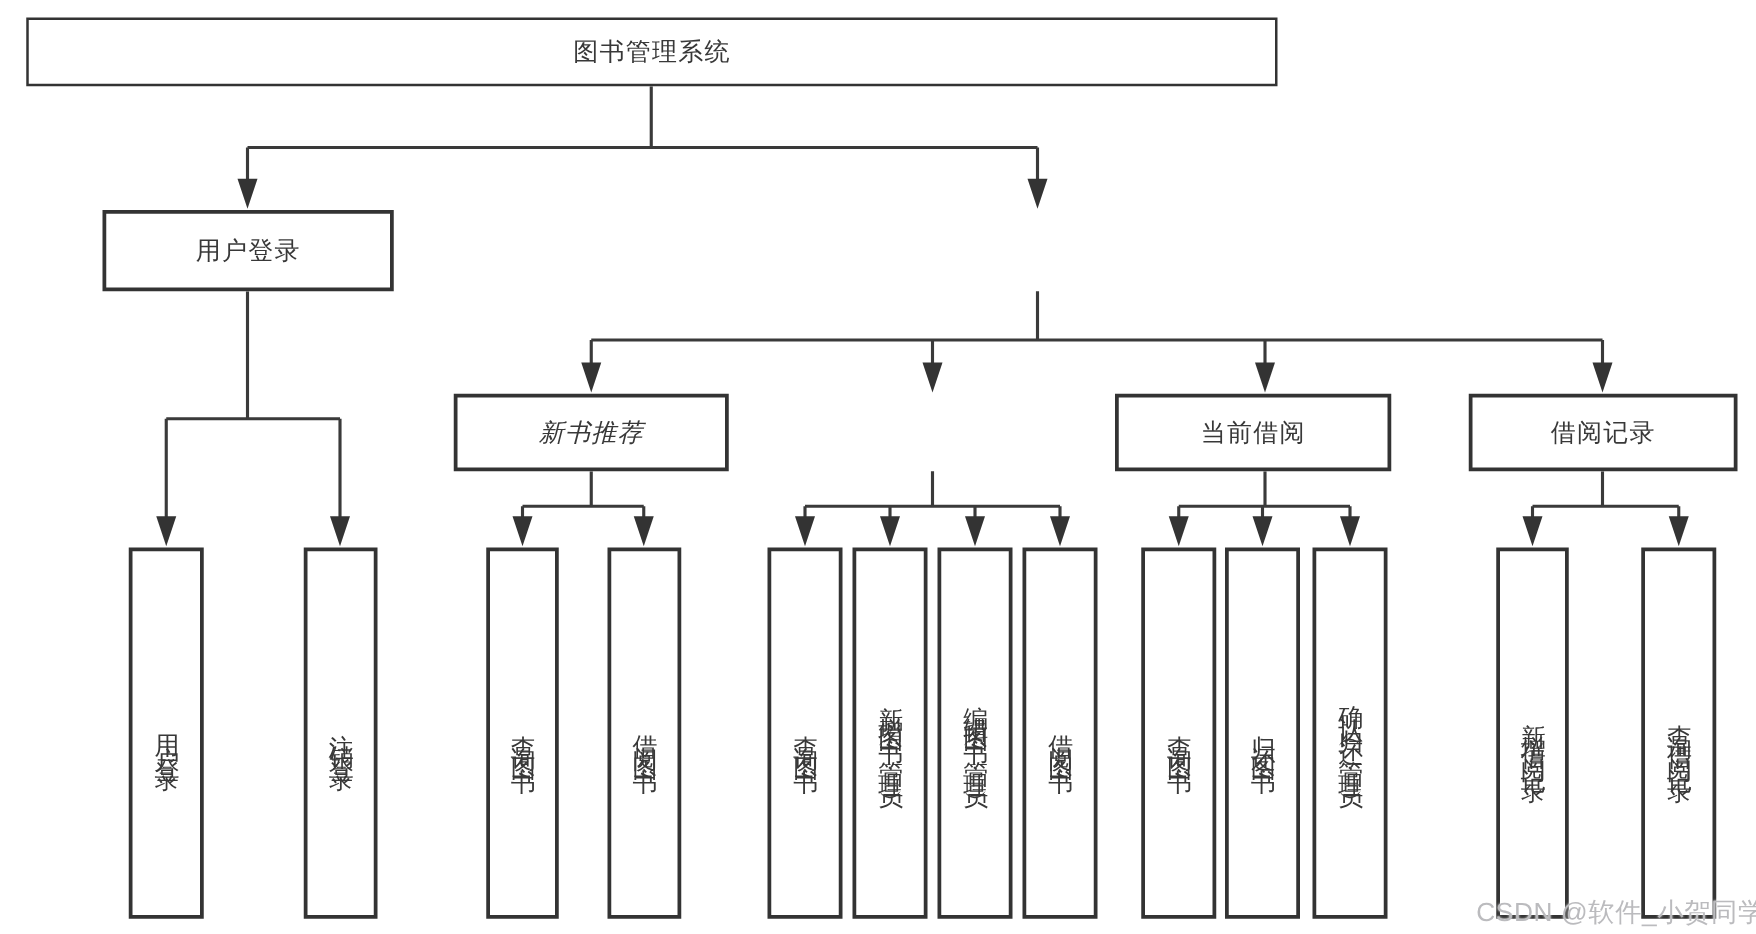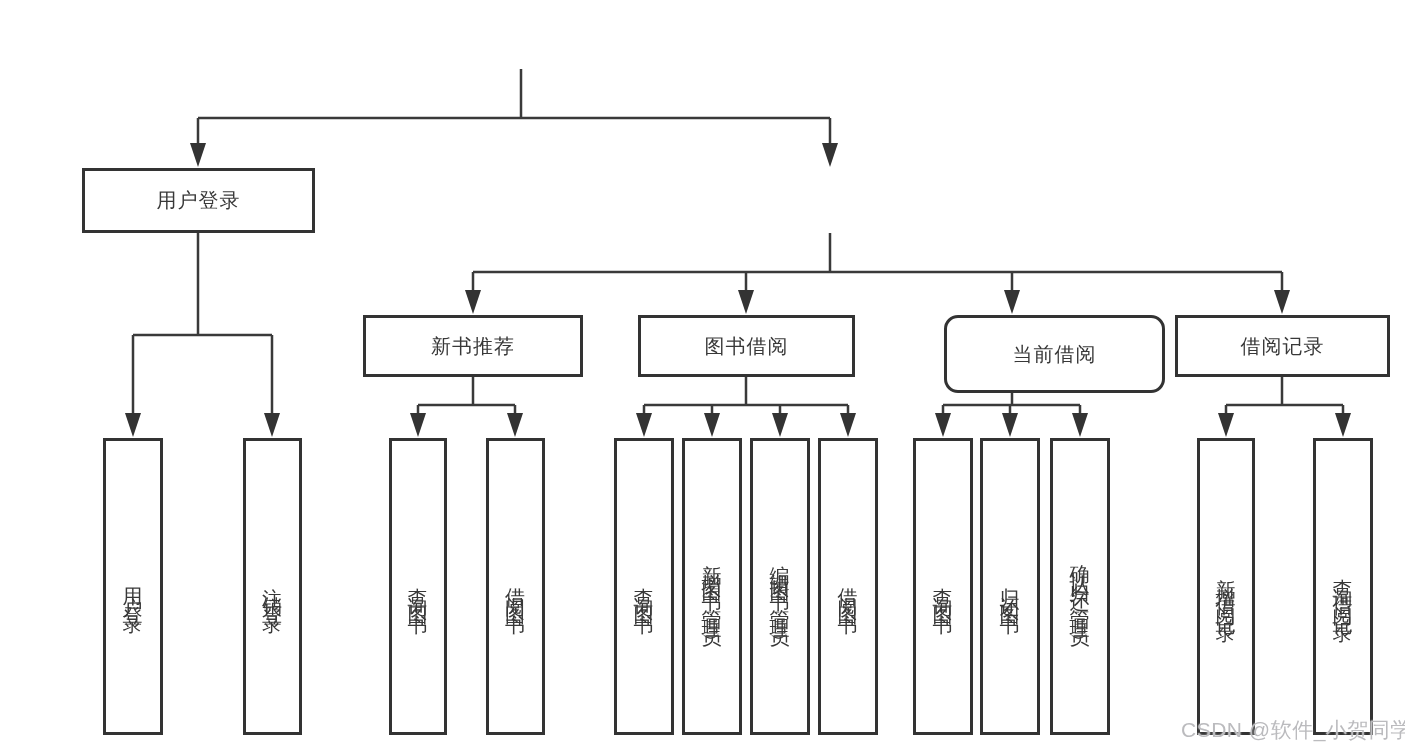--- a/index.html
+++ b/index.html
@@ -100,26 +100,26 @@
     <polygon class="head" points="704,413 720,413 712,437"></polygon>
     <polygon class="head" points="772,413 788,413 780,437"></polygon>
     <polygon class="head" points="840,413 856,413 848,437"></polygon>
     <polygon class="head" points="935,413 951,413 943,437"></polygon>
     <polygon class="head" points="1002,413 1018,413 1010,437"></polygon>
     <polygon class="head" points="1072,413 1088,413 1080,437"></polygon>
     <polygon class="head" points="1218,413 1234,413 1226,437"></polygon>
     <polygon class="head" points="1335,413 1351,413 1343,437"></polygon>
   </svg>
 
+  <div class="box root" style="left:21px;top:14px;width:1001px;height:55px;">图书管理系统</div>
 
   <div class="box" style="left:82px;top:168px;width:233px;height:65px;">用户登录</div>
 
-  <div class="box" style="left:363px;top:315px;width:220px;height:62px;">新书推荐</div>
-  <div class="box" style="left:638px;top:315px;width:217px;height:62px;">图书借阅</div>
-  <div class="box" style="left:944px;top:315px;width:221px;height:78px;border-radius:14px;">当前借阅</div>
+  <div class="box" style="left:363px;top:315px;width:220px;height:62px;font-style:italic;">新书推荐</div>
+  <div class="box" style="left:892px;top:315px;width:221px;height:62px;">当前借阅</div>
   <div class="box" style="left:1175px;top:315px;width:215px;height:62px;text-align:right;">借阅记录</div>
 
   <div class="box vbox" style="left:103px;top:438px;width:60px;height:297px;">用户登录</div>
   <div class="box vbox" style="left:243px;top:438px;width:59px;height:297px;">注销登录</div>
 
   <div class="box vbox" style="left:389px;top:438px;width:58px;height:297px;">查询图书</div>
   <div class="box vbox" style="left:486px;top:438px;width:59px;height:297px;">借阅图书</div>
 
   <div class="box vbox" style="left:614px;top:438px;width:60px;height:297px;">查询图书</div>
   <div class="box vbox" style="left:682px;top:438px;width:60px;height:297px;">新增图书（管理员）</div>

